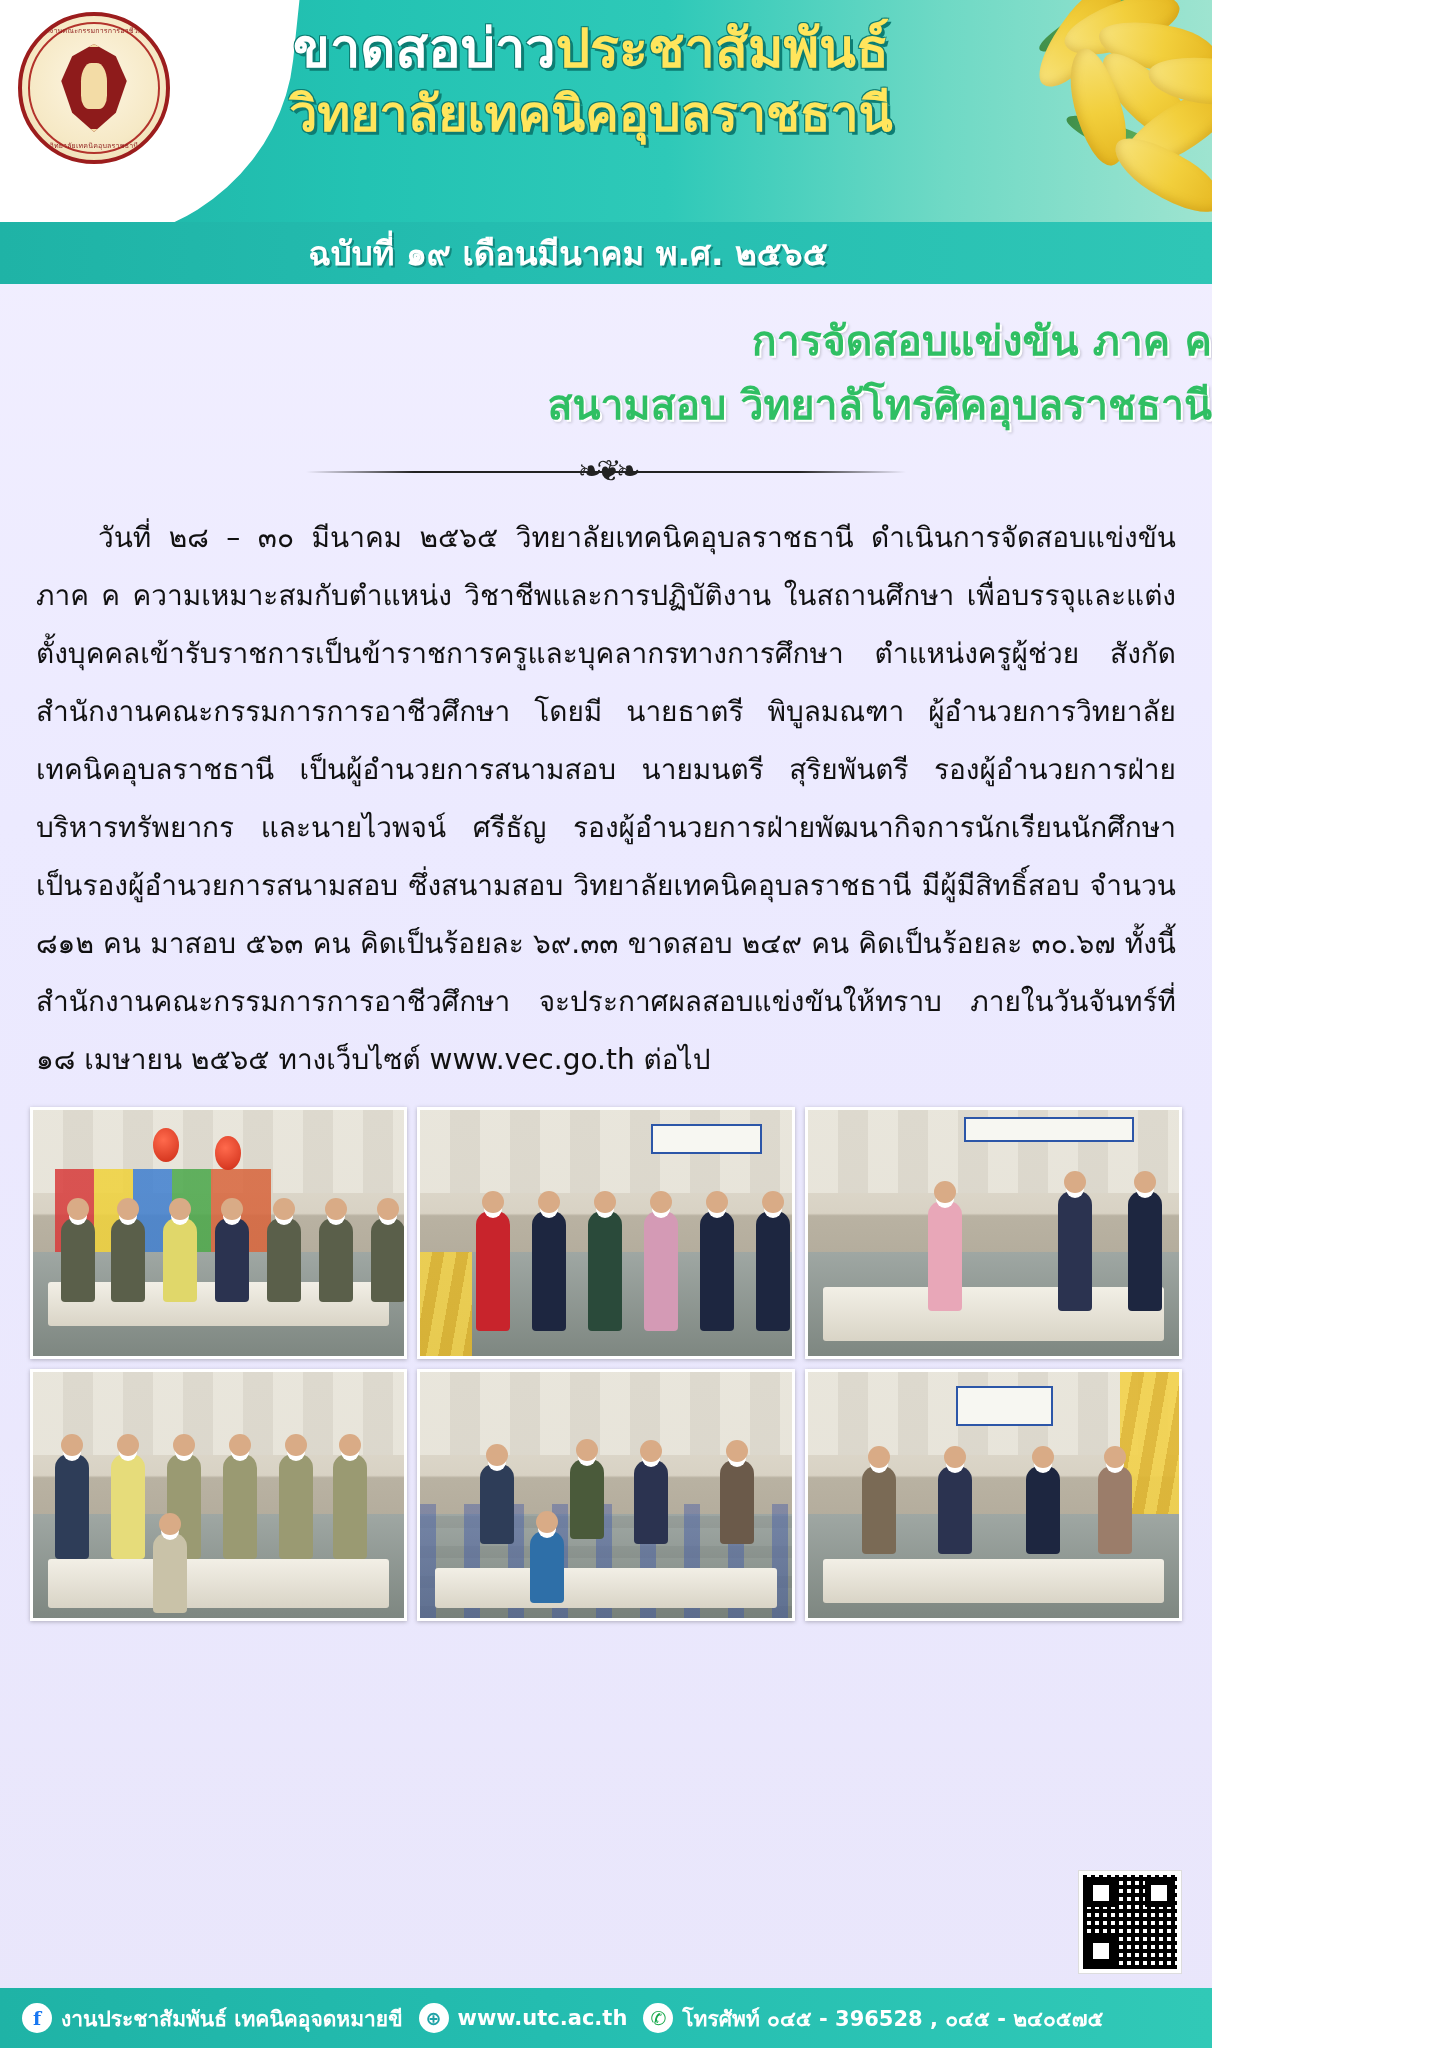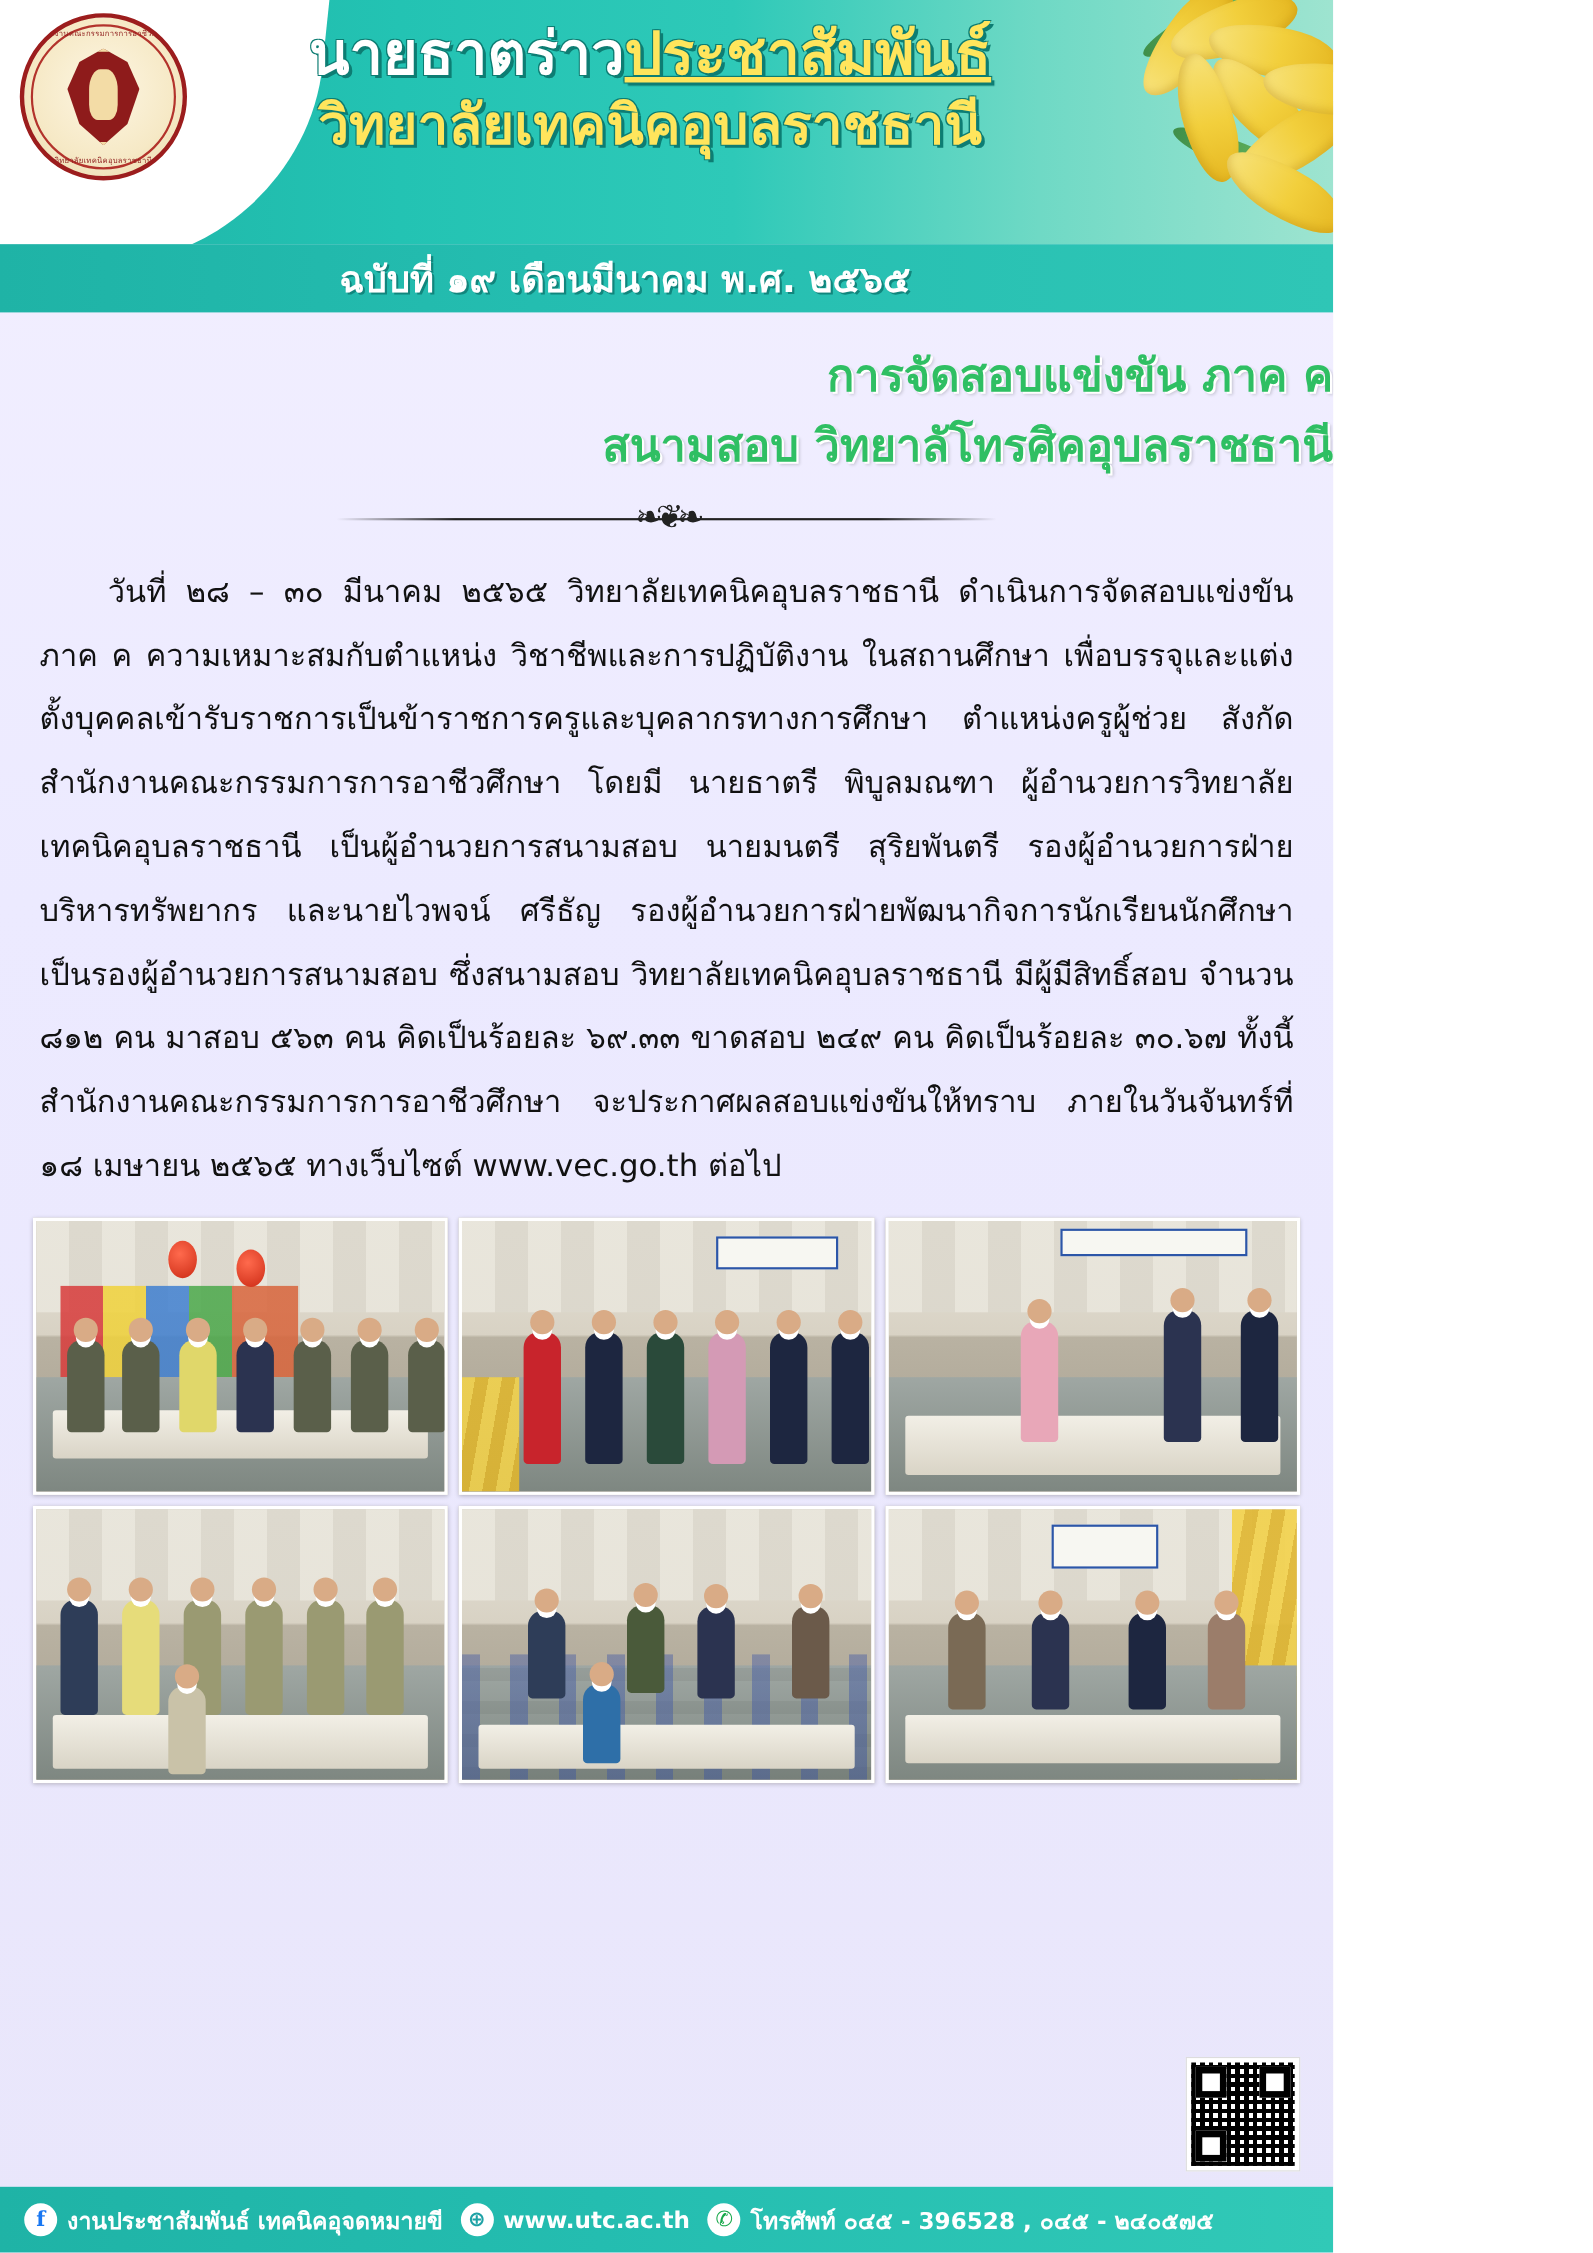--- a/index.html
+++ b/index.html
@@ -82,21 +82,21 @@
     left: 180px; right: 210px; top: 18px;
     text-align: center;
   }
   .title-line1 {
     font-size: 54px;
     line-height: 1.15;
     font-weight: bold;
     color: #ffffff;
     text-shadow: 3px 3px 0 #0d7d73, -1px -1px 0 #0d7d73, 1px -1px 0 #0d7d73, -1px 1px 0 #0d7d73;
   }
-  .title-line1 .accent { color: #ffe55c; text-decoration: underline; }
+  .title-line1 .accent { color: #ffe55c; }
   .title-line2 {
     margin-top: 6px;
     font-size: 50px;
     line-height: 1.15;
     font-weight: bold;
     color: #ffe55c;
     text-shadow: 3px 3px 0 #0d7d73, -1px -1px 0 #0d7d73, 1px -1px 0 #0d7d73, -1px 1px 0 #0d7d73;
   }
   .flowers {
     position: absolute;
@@ -346,21 +346,21 @@
       <div class="petal" style="left:186px; top:44px; transform:rotate(12deg);"></div>
       <div class="petal" style="left:176px; top:96px; transform:rotate(46deg);"></div>
       <div class="petal" style="left:126px; top:104px; transform:rotate(76deg);"></div>
       <div class="petal" style="left:206px; top:126px; transform:rotate(-30deg);"></div>
       <div class="petal" style="left:236px; top:78px; transform:rotate(8deg);"></div>
       <div class="petal" style="left:196px; top:172px; transform:rotate(32deg);"></div>
     </div>
 
     <div class="header-titles">
       <div class="title-line1">
-        <span>นายธาตร่าว</span><span class="accent">ประชาสัมพันธ์</span>
+        <span>ขาดสอบ่าว</span><span class="accent">ประชาสัมพันธ์</span>
       </div>
       <div class="title-line2">วิทยาลัยเทคนิคอุบลราชธานี</div>
     </div>
   </div>
 
   <div class="issue-bar">
     <div class="issue-text">ฉบับที่ ๑๙ เดือนมีนาคม พ.ศ. ๒๕๖๕</div>
   </div>
 
   <div class="headline">

